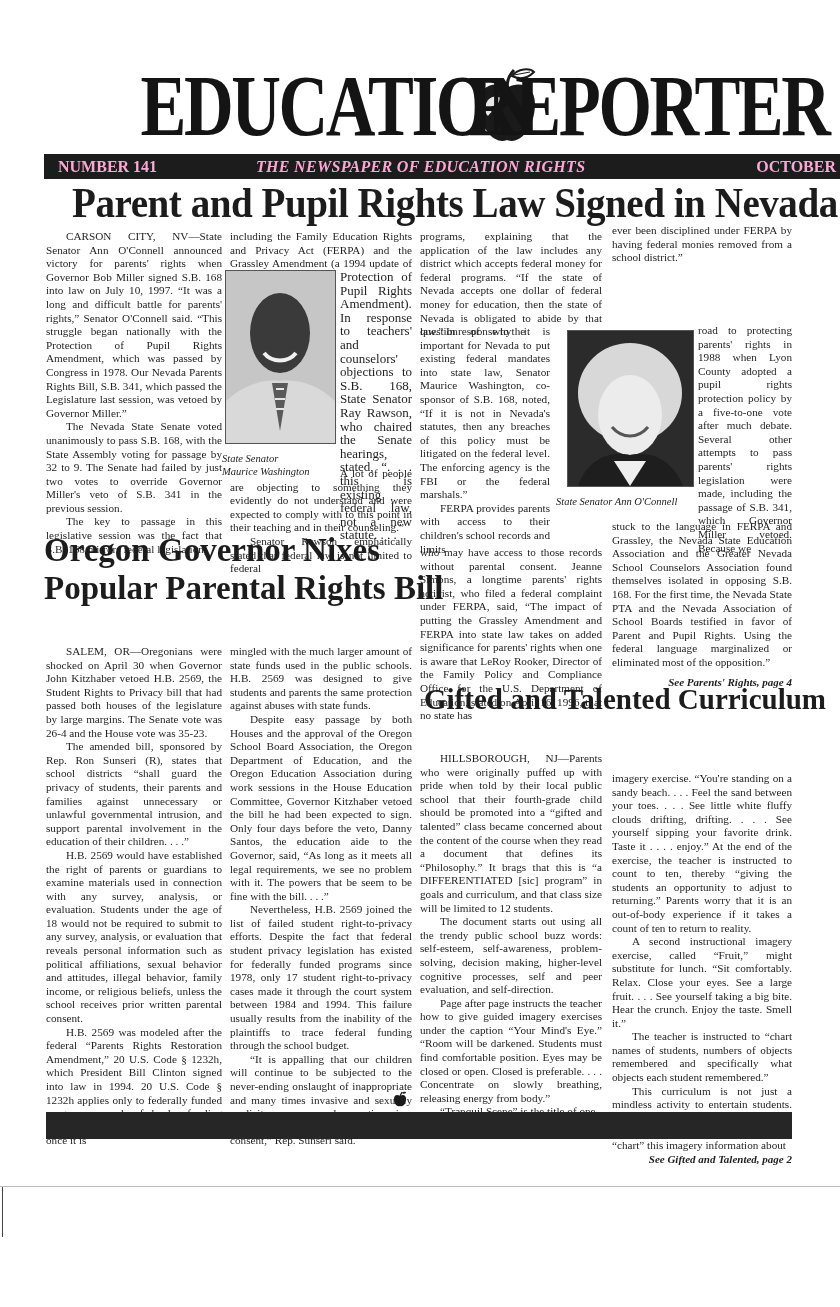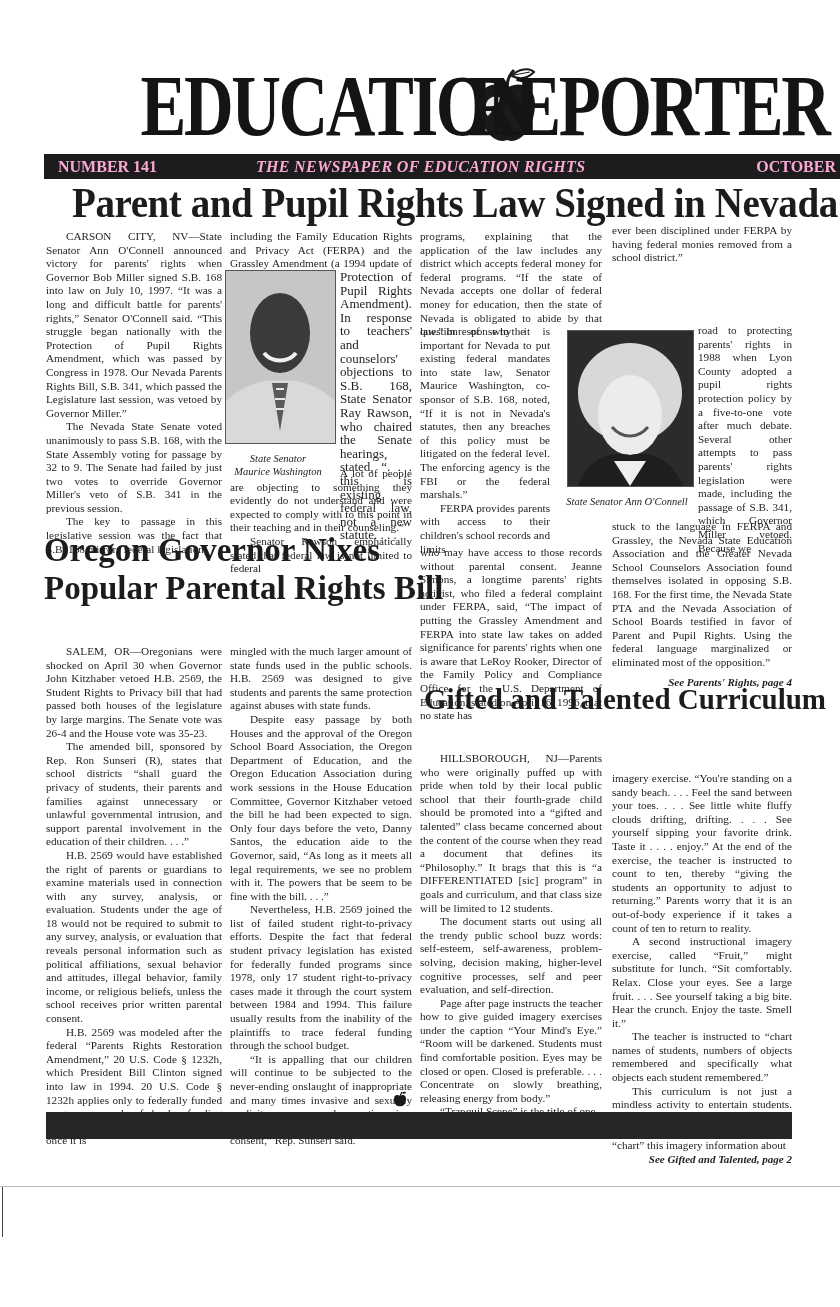--- a/index.html
+++ b/index.html
@@ -21,21 +21,21 @@
   .h-main { left: 46px; top: 180px; width: 746px; font-size: 42px; line-height: 46px; text-align: center; letter-spacing: -0.5px; transform: scaleX(0.93); transform-origin: center; }
   .h-oregon { left: 44px; top: 531px; font-size: 33px; line-height: 38px; }
   .h-gifted { left: 424px; top: 682px; font-size: 29px; line-height: 35px; }
 
   .col { position: absolute; font-size: 11.2px; line-height: 13.6px; text-align: justify; color: #1e1e1e; hyphens: manual; }
   .col p { margin: 0; text-indent: 20px; }
   .col p.noind { text-indent: 0; }
   .jump { text-align: right; font-style: italic; font-weight: bold; font-size: 11px; margin-top: 6px !important; text-indent: 0 !important; }
 
   .photo { position: absolute; border: 1px solid #555; overflow: hidden; }
-  .caption { position: absolute; font-style: italic; font-size: 10.5px; line-height: 13px; text-align: center; color: #222; }
+  .caption { position: absolute; font-style: italic; font-size: 10.5px; line-height: 13px; text-align: left; color: #222; }
 
   .footer-bar { position: absolute; left: 46px; top: 1112px; width: 746px; height: 27px; background: #262626; }
   .cut-line { position: absolute; left: 0; top: 1186px; width: 840px; height: 1px; background: #bdbdbd; }
   .cut-edge { position: absolute; left: 2px; top: 1187px; width: 1px; height: 50px; background: #444; }
   .end-mark { position: absolute; left: 393px; top: 1091px; width: 14px; height: 16px; }
 </style>
 </head>
 <body>
 
 <div class="page">

